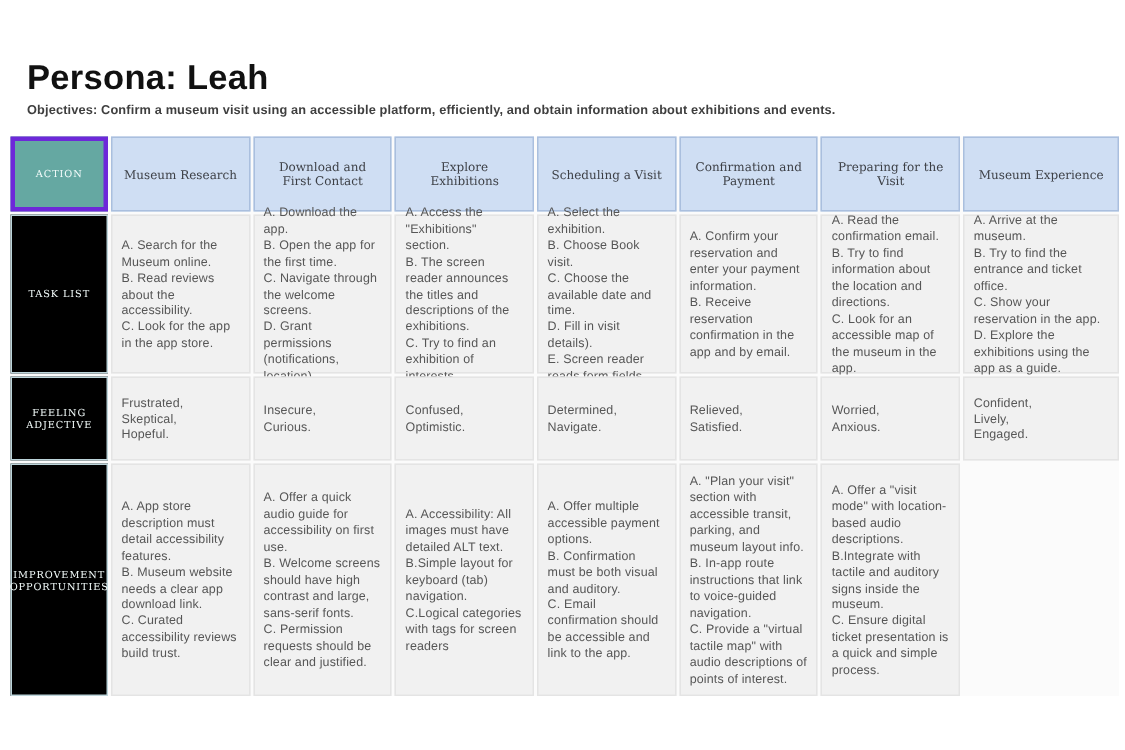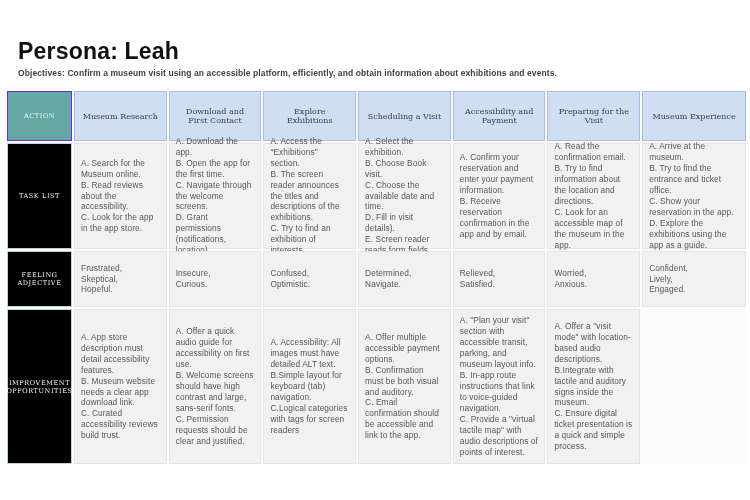--- a/index.html
+++ b/index.html
@@ -65,21 +65,21 @@
     text-align: center;
     font-family: "DejaVu Serif", "Liberation Serif", serif;
     font-size: 6.5px;
     letter-spacing: 0.6px;
     color: #f2fbfa;
     text-transform: uppercase;
     padding: 2px 4px;
   }
   .corner-cell {
     background: #65a8a2;
-    border: 1px solid #6d28d9;
+    border: 3px solid #6d28d9;
     align-items: center;
     justify-content: center;
     font-family: "DejaVu Serif", "Liberation Serif", serif;
     font-size: 6.5px;
     letter-spacing: 0.6px;
     color: #f2fbfa;
     text-transform: uppercase;
   }
   .body-cell {
     background: #f1f1f1;
@@ -100,21 +100,21 @@
   <h1 class="page-title">Persona: Leah</h1>
   <div class="objectives">Objectives: Confirm a museum visit using an accessible platform, efficiently, and obtain information about exhibitions and events.</div>
 
   <div class="journey-table">
 
     <div class="cell corner-cell">ACTION</div>
     <div class="cell head-cell">Museum Research</div>
     <div class="cell head-cell">Download and First Contact</div>
     <div class="cell head-cell">Explore Exhibitions</div>
     <div class="cell head-cell">Scheduling a Visit</div>
-    <div class="cell head-cell">Accessibility and Payment</div>
+    <div class="cell head-cell">Confirmation and Payment</div>
     <div class="cell head-cell">Preparing for the Visit</div>
     <div class="cell head-cell">Museum Experience</div>
 
     <div class="cell label-cell">TASK LIST</div>
     <div class="cell body-cell">A.  Search for the Museum online.
 B. Read reviews about the accessibility.
 C. Look for the app in the app store.</div>
     <div class="cell body-cell">A. Download the app.
 B. Open the app for the first time.
 C. Navigate through the welcome screens.

